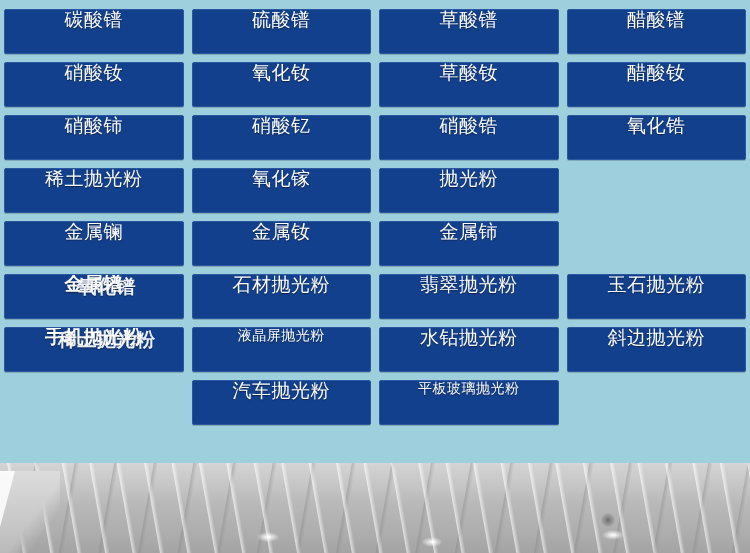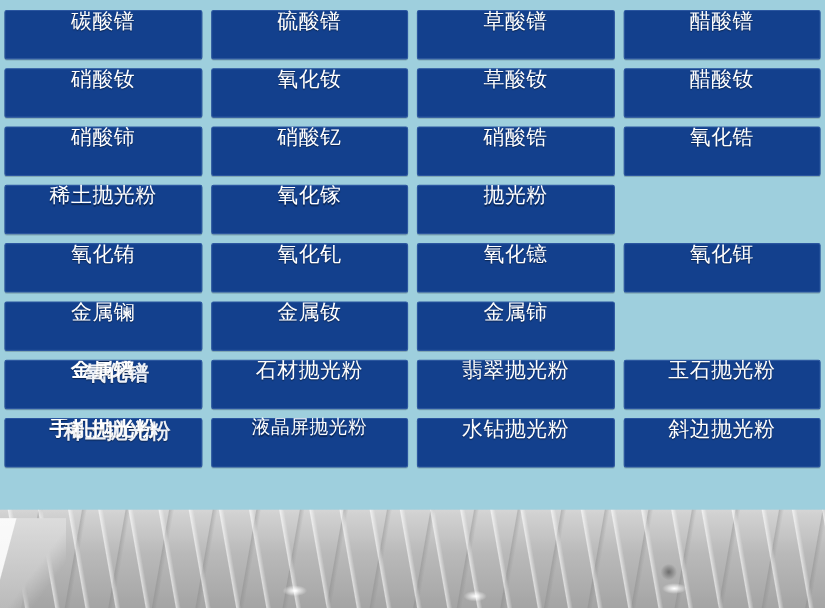--- a/index.html
+++ b/index.html
@@ -66,21 +66,21 @@
     color: #ffffff;
     font-size: 19px;
     line-height: 1;
     letter-spacing: 0.5px;
     white-space: nowrap;
     text-shadow: 0 1px 1px rgba(0,0,0,0.45);
     font-weight: 500;
   }
 
   .btn-label.small {
-    font-size: 17px;
+    font-size: 14px;
   }
 
   .cell.empty .btn {
     background: transparent;
     border: none;
     box-shadow: none;
   }
 
   
   .btn.overlap {
@@ -241,42 +241,20 @@
         </div>
         <div class="cell">
           <div class="btn">
             <span class="btn-label">抛光粉</span>
           </div>
         </div>
       </div>
       <div class="grid-row">
         <div class="cell">
           <div class="btn">
-            <span class="btn-label">氧化铕</span>
-          </div>
-        </div>
-        <div class="cell">
-          <div class="btn">
-            <span class="btn-label">氧化钆</span>
-          </div>
-        </div>
-        <div class="cell">
-          <div class="btn">
-            <span class="btn-label">氧化镱</span>
-          </div>
-        </div>
-        <div class="cell">
-          <div class="btn">
-            <span class="btn-label">氧化铒</span>
-          </div>
-        </div>
-      </div>
-      <div class="grid-row">
-        <div class="cell">
-          <div class="btn">
             <span class="btn-label">金属镧</span>
           </div>
         </div>
         <div class="cell">
           <div class="btn">
             <span class="btn-label">金属钕</span>
           </div>
         </div>
         <div class="cell">
           <div class="btn">
@@ -321,20 +299,38 @@
         </div>
         <div class="cell">
           <div class="btn">
             <span class="btn-label">水钻抛光粉</span>
           </div>
         </div>
         <div class="cell">
           <div class="btn">
             <span class="btn-label">斜边抛光粉</span>
           </div>
+        </div>
+      </div>
+      <div class="grid-row">
+        <div class="cell empty">
+          <div class="btn"></div>
+        </div>
+        <div class="cell">
+          <div class="btn">
+            <span class="btn-label">汽车抛光粉</span>
+          </div>
+        </div>
+        <div class="cell">
+          <div class="btn">
+            <span class="btn-label small">平板玻璃抛光粉</span>
+          </div>
+        </div>
+        <div class="cell empty">
+          <div class="btn"></div>
         </div>
       </div>
     </div>
 
   <div id="photo-band">
     <div id="photo-inner"></div>
     <div id="photo-left-post"></div>
   </div>
 
 </div>

